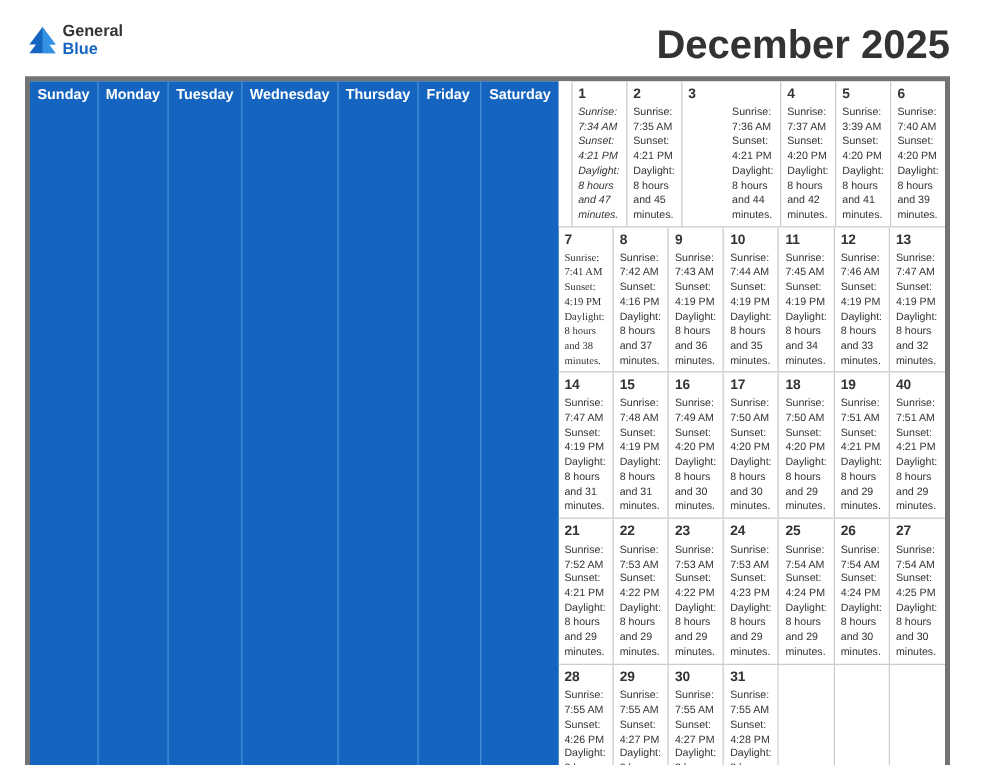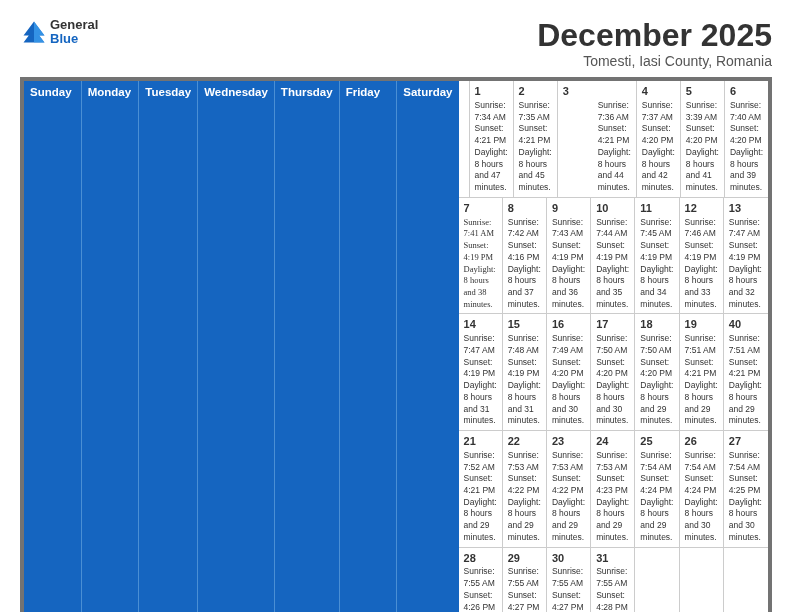--- a/index.html
+++ b/index.html
@@ -6,21 +6,21 @@
     body {
       font-family: Arial, sans-serif;
       background: #fff;
       width: 792px;
       height: 612px;
       overflow: hidden;
     }
     .page {
       width: 792px;
       height: 612px;
-      padding: 18px 20px 14px 20px;
+      padding: 18px 32px 14px 20px;
       display: flex;
       flex-direction: column;
     }
     .header {
       display: flex;
       align-items: flex-start;
       justify-content: space-between;
       margin-bottom: 8px;
     }
     .logo {
@@ -36,21 +36,21 @@
       line-height: 1.1;
     }
     .logo-general { color: #333; }
     .logo-blue { color: #1565C0; }
     .logo-icon {
       width: 28px;
       height: 28px;
       margin-right: 2px;
     }
     .title-block {
-      text-align: right;
+      text-align: center;
     }
     .month-title {
       font-size: 32px;
       font-weight: bold;
       color: #333;
       line-height: 1.1;
     }
     .location {
       font-size: 14px;
       color: #555;
@@ -120,40 +120,39 @@
         <polygon points="16,4 28,20 22,20 28,28 4,28 10,20 4,20" fill="#1565C0"></polygon>
         <polygon points="16,4 28,20 22,20 28,28 16,28" fill="#42A5F5" opacity="0.7"></polygon>
       </svg>
       <div class="logo-text">
         <span class="logo-general">General</span>
         <span class="logo-blue">Blue</span>
       </div>
     </div>
     <div class="title-block">
       <div class="month-title">December 2025</div>
-      <div class="location">Tomesti, Iasi County, Romania</div>
     </div>
   </div>
 
   <div class="calendar">
     <div class="cal-header">
       <div class="cal-header-cell">Sunday</div>
       <div class="cal-header-cell">Monday</div>
       <div class="cal-header-cell">Tuesday</div>
       <div class="cal-header-cell">Wednesday</div>
       <div class="cal-header-cell">Thursday</div>
       <div class="cal-header-cell">Friday</div>
       <div class="cal-header-cell">Saturday</div>
     </div>
     <div class="cal-body" id="cal-body">
     <div class="cal-row">
           <div class="cal-cell empty"></div>
           <div class="cal-cell">
             <div class="day-number">1</div>
-            <div class="cell-text" style="white-space: pre-line;">Sunrise: 7:34 AM
+            <div class="cell-text" style="white-space: pre-line; font-style: italic;">Sunrise: 7:34 AM
 Sunset: 4:21 PM
 Daylight: 8 hours and 47 minutes.</div>
           </div>
           <div class="cal-cell">
             <div class="day-number">2</div>
             <div class="cell-text" style="white-space: pre-line;">Sunrise: 7:35 AM
 Sunset: 4:21 PM
 Daylight: 8 hours and 45 minutes.</div>
           </div>
           <div class="cal-cell">

